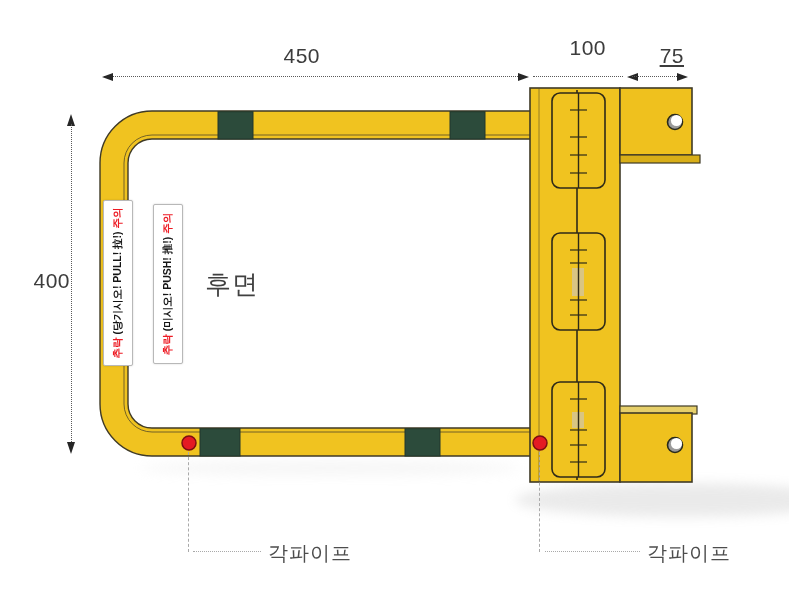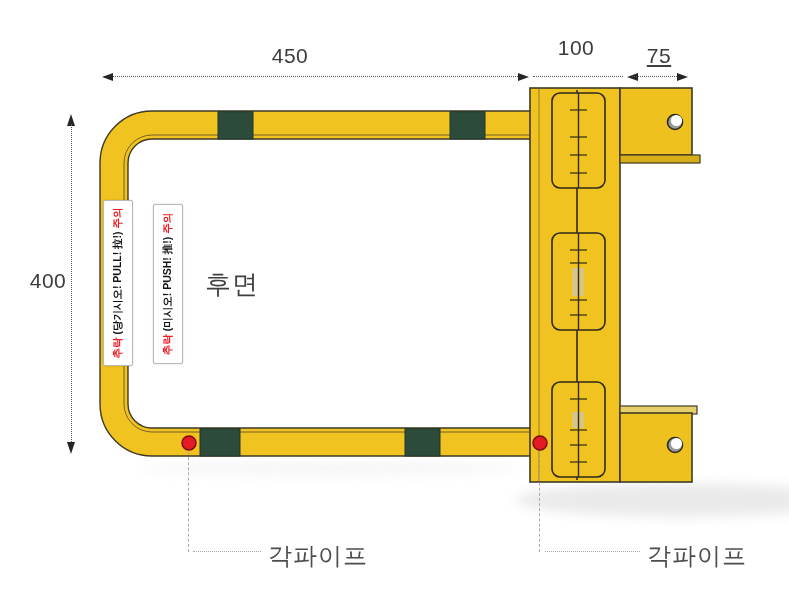--- a/index.html
+++ b/index.html
@@ -11,36 +11,36 @@
 
   
   .dim-h{position:absolute;height:0;border-top:1.5px dotted #5a5a5a;}
   .dim-v{position:absolute;width:0;border-left:1.5px dotted #5a5a5a;}
   .arr{position:absolute;width:0;height:0;}
   .arr.left {border-top:4.5px solid transparent;border-bottom:4.5px solid transparent;border-right:11px solid #262626;}
   .arr.right{border-top:4.5px solid transparent;border-bottom:4.5px solid transparent;border-left:11px solid #262626;}
   .arr.up   {border-left:4.5px solid transparent;border-right:4.5px solid transparent;border-bottom:12px solid #262626;}
   .arr.down {border-left:4.5px solid transparent;border-right:4.5px solid transparent;border-top:12px solid #262626;}
 
-  .dim-label{position:absolute;font-size:21px;color:#3c3c3c;text-align:center;letter-spacing:.5px;}
+  .dim-label{position:absolute;font-size:21px;color:#3c3c3c;text-align:right;letter-spacing:.5px;}
 
   .view-label{position:absolute;font-size:26px;color:#404040;font-weight:500;letter-spacing:1px;}
 
   
   .sticker{position:absolute;background:#fff;border:1px solid #b8b8b8;border-radius:2px;
            box-shadow:0 0 2px rgba(0,0,0,.18);}
   .sticker .rot{position:absolute;left:50%;top:50%;transform:translate(-50%,-50%) rotate(-90deg);
                 white-space:nowrap;font-size:10.5px;font-weight:700;letter-spacing:0;}
   .sticker .red{color:#ed1b24;}
   .sticker .blk{color:#151515;}
 
   
   .leader-v{position:absolute;width:0;border-left:1.5px dashed #a9a9a9;}
   .leader-h{position:absolute;height:0;border-top:1.5px dotted #a9a9a9;}
-  .part-label{position:absolute;font-size:24px;color:#4d4d4d;letter-spacing:1px;}
+  .part-label{position:absolute;font-size:20px;color:#4d4d4d;letter-spacing:1px;}
 </style>
 </head>
 <body>
 
 <div class="canvas">
 
   <svg width="789" height="593" viewBox="0 0 789 593">
     <defs>
       <filter id="soft" x="-60%" y="-60%" width="220%" height="220%">
           <feGaussianBlur stdDeviation="6"></feGaussianBlur>

